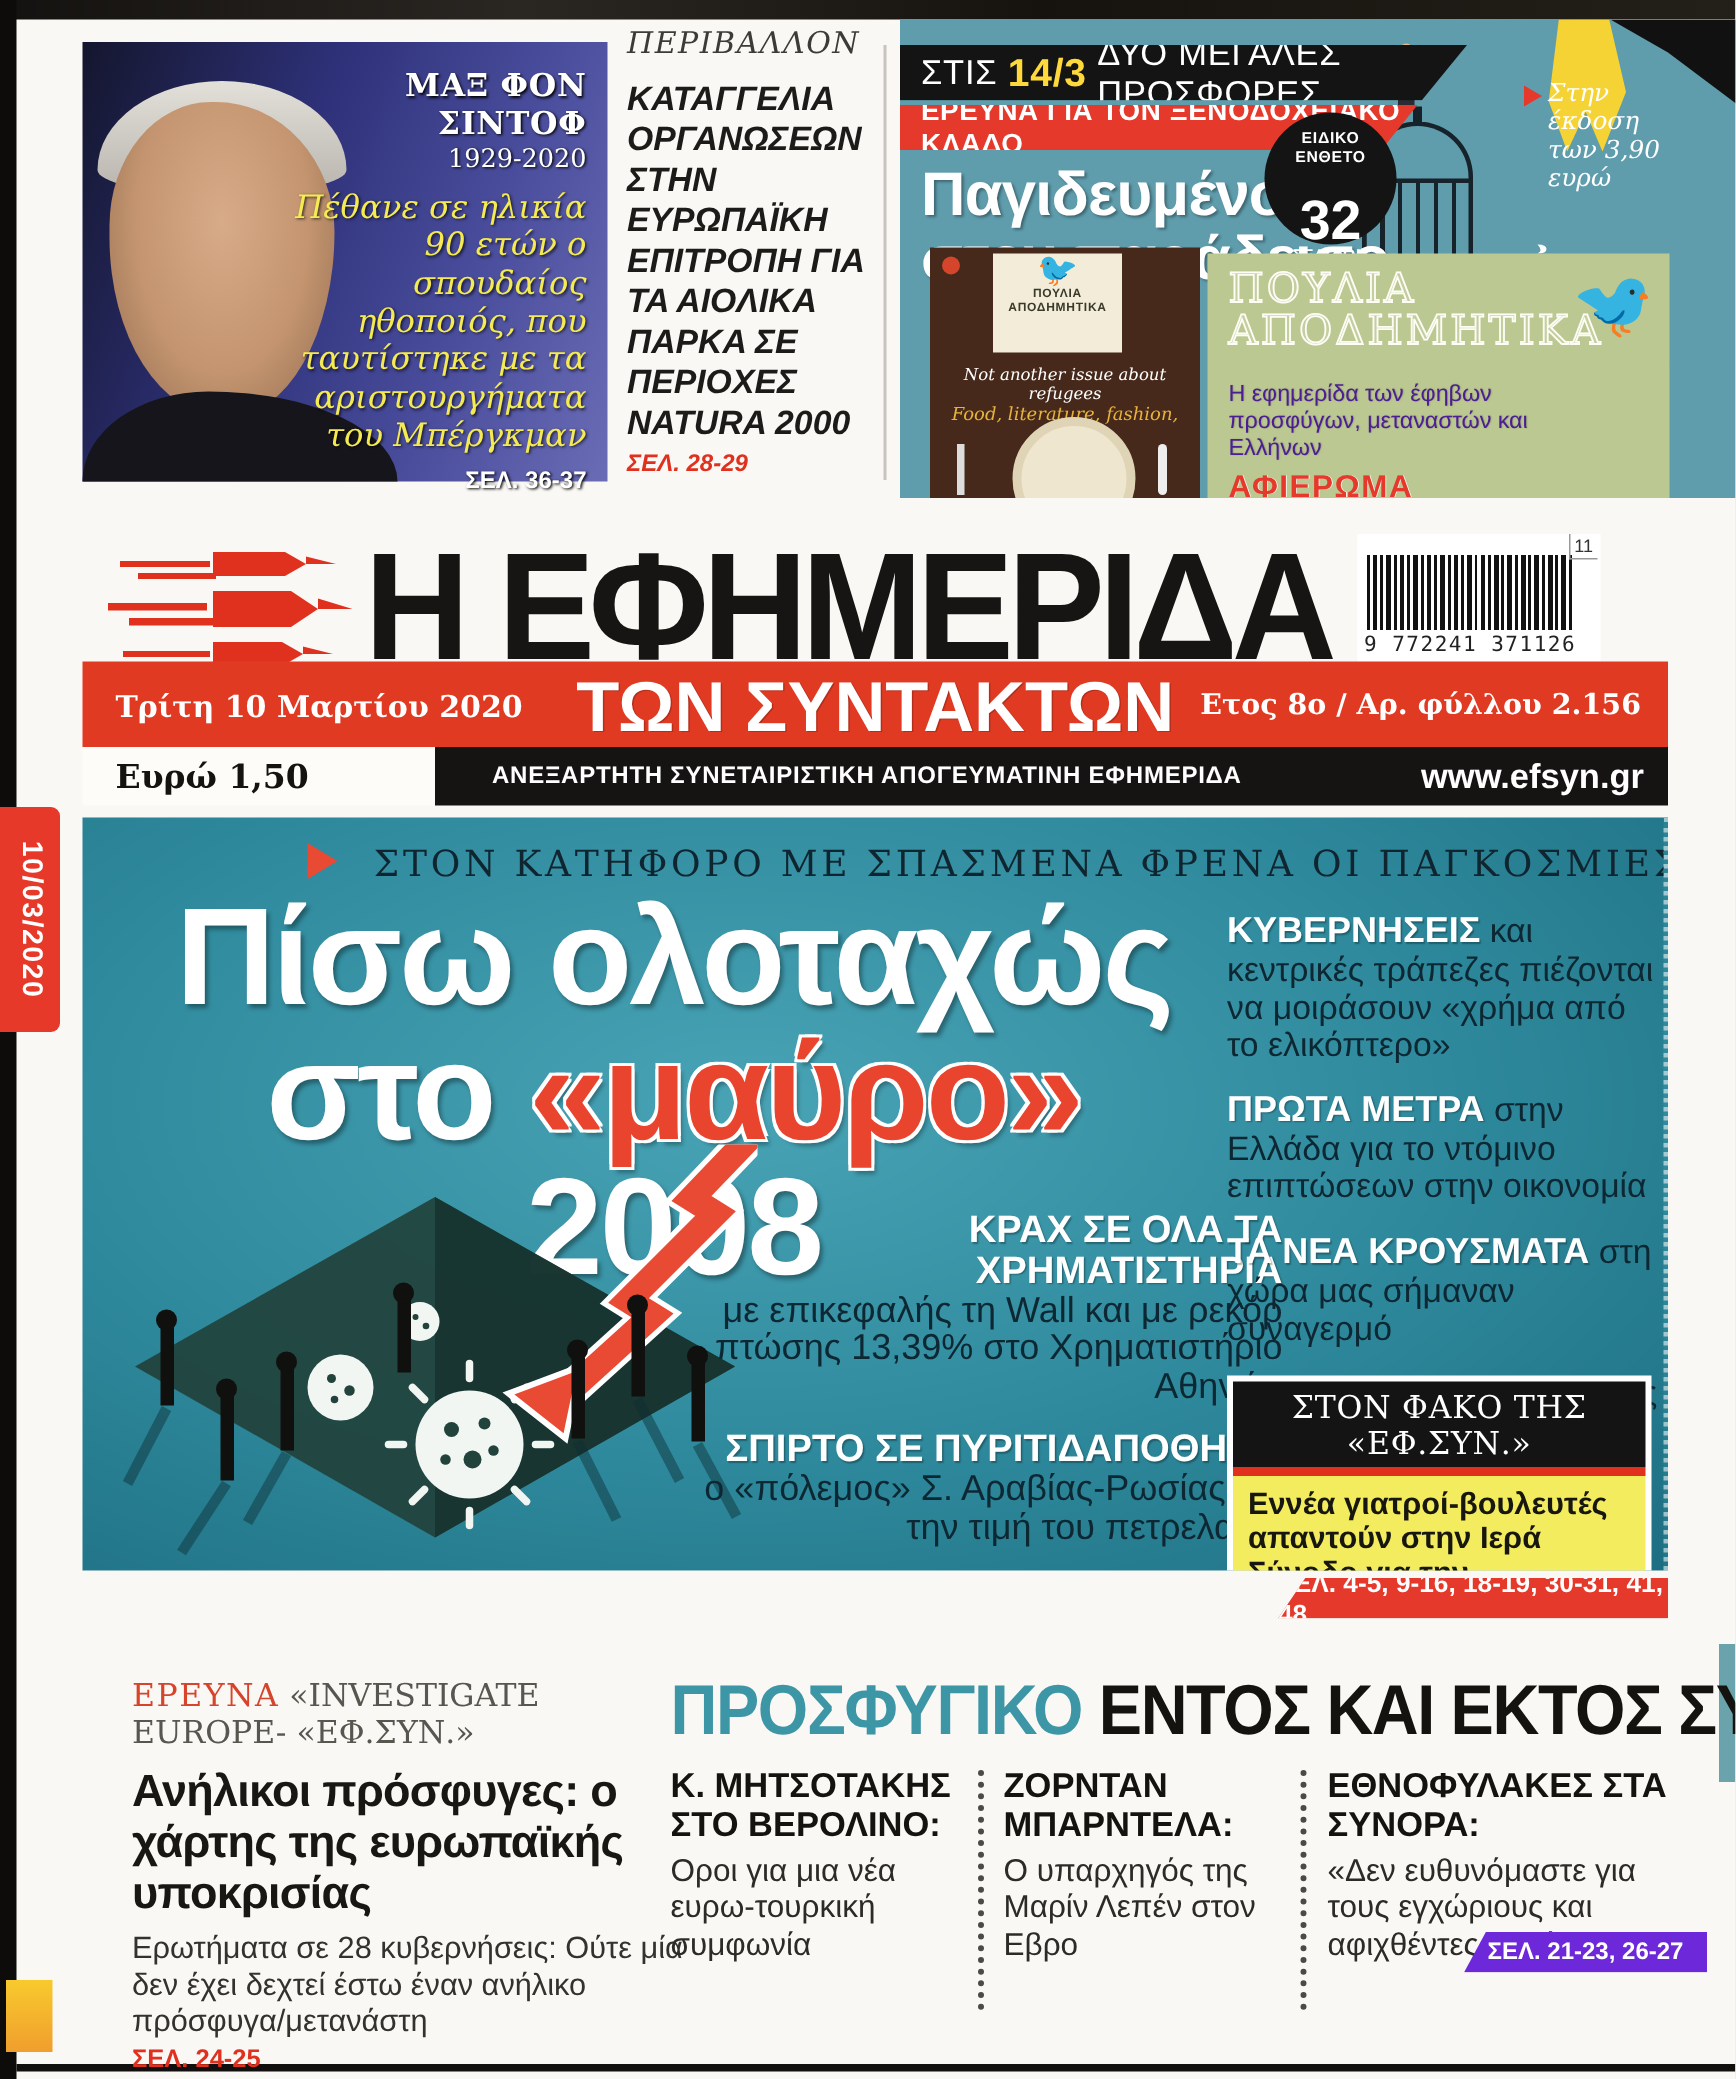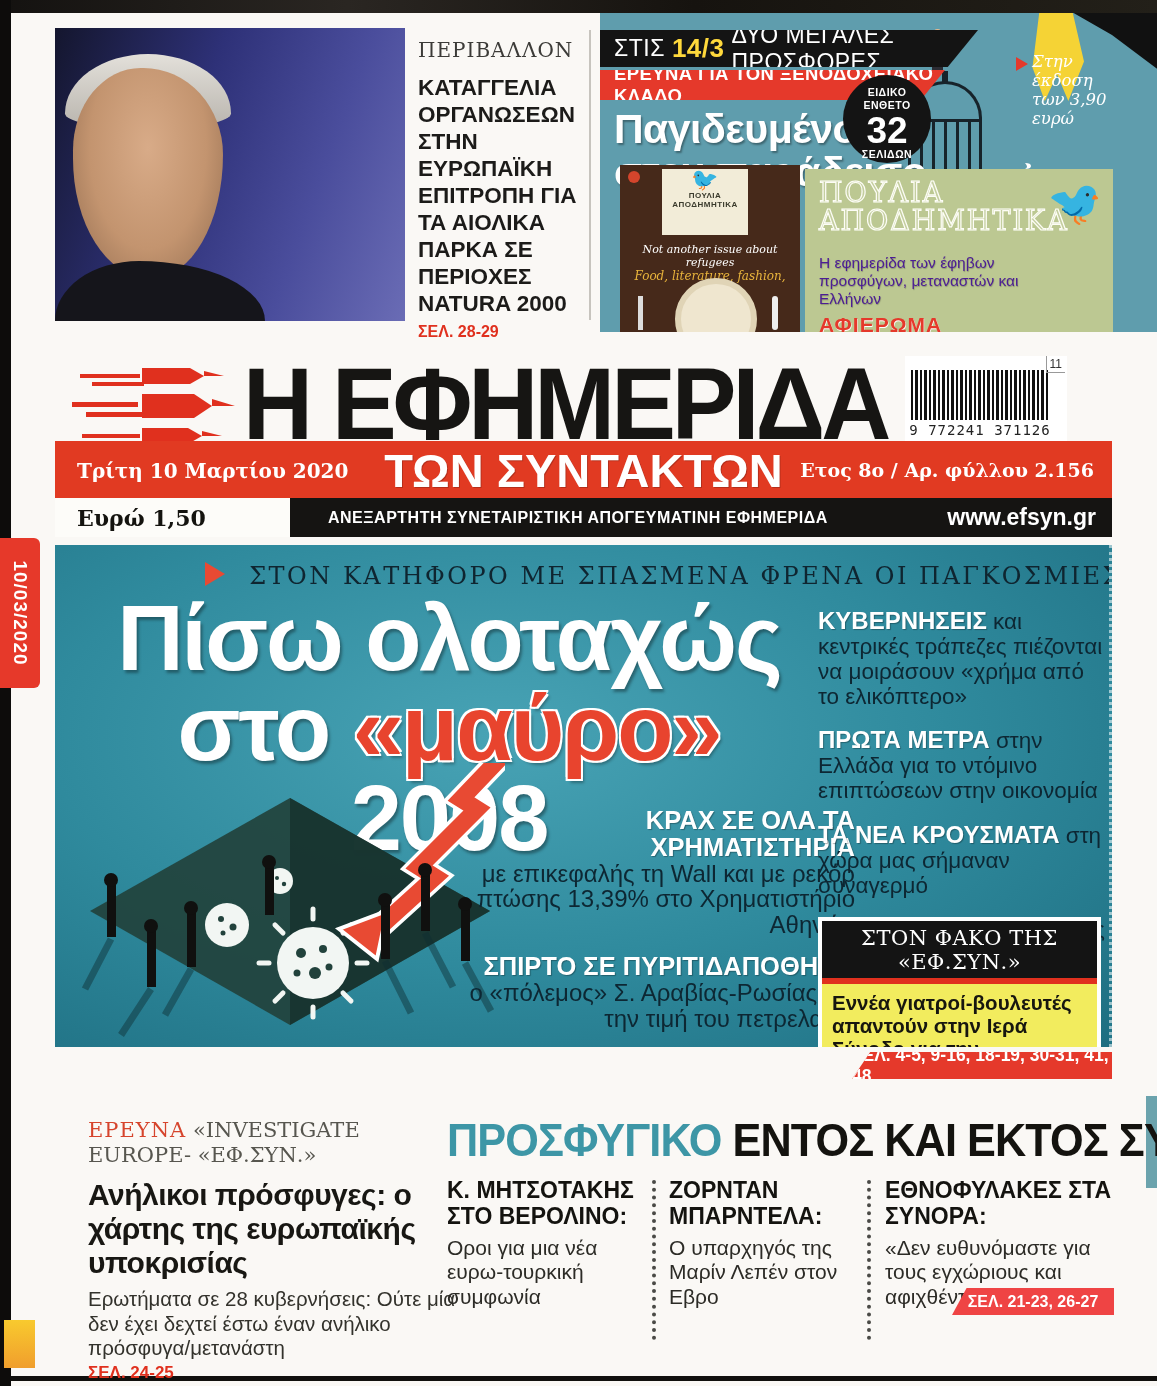--- a/index.html
+++ b/index.html
@@ -27,40 +27,40 @@
   .obit .sweater{position:absolute;left:0;bottom:0;width:210px;height:60px;background:#15151b;
         border-radius:40% 60% 0 0/100% 100% 0 0;}
   .obit .txt{position:absolute;right:14px;top:16px;width:205px;text-align:right;color:#fff;}
   .obit .name{font-family:"DejaVu Serif",serif;font-weight:bold;font-size:21px;letter-spacing:.5px;
         text-shadow:1px 1px 2px #000;}
   .obit .years{font-family:"DejaVu Serif",serif;font-size:17px;margin-top:2px;text-shadow:1px 1px 2px #000;}
   .obit .blurb{font-family:"DejaVu Serif",serif;font-style:italic;font-size:21.5px;line-height:1.18;
         color:#f4ea52;margin-top:10px;text-shadow:1px 1px 2px rgba(0,0,0,.7);}
   .obit .pref{font-weight:bold;font-size:16px;margin-top:8px;text-shadow:1px 1px 2px #000;}
   
-  .envcol{left:418px;top:38px;width:162px;}
+  .envcol{left:418px;top:16px;width:162px;font-style:italic;}
   .envcol .sect{font-family:"DejaVu Serif",serif;font-size:20px;color:#3c3b38;letter-spacing:1px;}
   .envcol .hl{font-weight:bold;font-size:22.5px;line-height:1.2;color:#1c1b19;margin-top:12px;}
   .envcol .pref{color:#e0301e;font-weight:bold;font-size:16px;margin-top:6px;}
   .vrule{left:589px;top:30px;width:2px;height:290px;background:#c7c4be;}
   
   .promo{left:600px;top:13px;width:560px;height:319px;background:#5f9dad;overflow:hidden;}
   .ribbon-black{position:absolute;left:0;top:17px;width:378px;height:37px;background:#141414;
       clip-path:polygon(0 0,100% 0,92% 100%,0 100%);display:flex;align-items:center;padding-left:14px;box-sizing:border-box;
       color:#fff;font-size:23px;letter-spacing:.5px;}
   .ribbon-black b{color:#ffd93c;font-size:26px;margin:0 7px;}
   .ribbon-red{position:absolute;left:0;top:57px;width:345px;height:30px;background:#e5392b;
       clip-path:polygon(0 0,100% 0,93% 100%,0 100%);display:flex;align-items:center;padding-left:14px;box-sizing:border-box;
       color:#fff;font-weight:bold;font-size:18.5px;letter-spacing:.4px;}
   .promo-hl{position:absolute;left:14px;top:95px;color:#fff;font-weight:bold;font-size:41px;line-height:1.05;
       letter-spacing:-.5px;text-shadow:1.5px 1.5px 2px rgba(0,0,0,.35);}
   .badge{position:absolute;left:243px;top:62px;width:88px;height:88px;border-radius:50%;background:#141414;
       color:#fff;text-align:center;}
   .badge .s{font-size:10.5px;font-weight:bold;letter-spacing:.5px;line-height:1.25;}
-  .badge .n{font-size:37px;font-weight:900;line-height:.95;margin-top:1px;}
+  .badge .n{font-size:37px;font-weight:900;line-height:.95;margin-top:17px;}
   .promo-note{position:absolute;left:432px;top:40px;width:95px;color:#fff;
       font-family:"DejaVu Serif",serif;font-style:italic;font-size:16.5px;line-height:1.15;}
   .promo-note .tri{position:absolute;left:-16px;top:4px;width:0;height:0;
       border-left:12px solid #e5392b;border-top:7px solid transparent;border-bottom:7px solid transparent;}
   
   .cover{position:absolute;left:20px;top:152px;width:180px;height:167px;background:#46291a;}
   .cover .dot{position:absolute;left:8px;top:6px;width:12px;height:12px;border-radius:50%;background:#d4452c;}
   .cover .card{position:absolute;left:42px;top:4px;width:86px;height:66px;background:#f2ecd8;text-align:center;}
   .cover .card .bird{font-size:22px;line-height:1;}
   .cover .card .t{font-size:8px;font-weight:bold;color:#3a3a2c;letter-spacing:.5px;}
@@ -158,21 +158,21 @@
   .b-left .pref{color:#e0301e;font-weight:900;font-size:17px;margin-top:2px;}
   .b-head{left:447px;top:1112px;white-space:nowrap;font-weight:900;font-size:47px;letter-spacing:-1px;
       transform:scaleX(.92);transform-origin:left;}
   .b-head .teal{color:#3d96a6;margin-right:12px;}
   .b-head .blk{color:#14130f;}
   .b-cols{left:447px;top:1178px;width:670px;height:180px;}
   .b-col{position:absolute;top:0;}
   .b-col .t{color:#14130f;font-weight:900;font-size:23px;line-height:1.12;}
   .b-col .b{color:#2c2b26;font-size:21px;line-height:1.18;margin-top:6px;}
   .dotsep{position:absolute;top:2px;width:0;height:160px;border-left:4px dotted #4a4a46;}
-  .b-pref{left:952px;top:1288px;width:162px;height:27px;background:#ef4444;
+  .b-pref{left:976px;top:1288px;width:162px;height:27px;background:#6d28d9;
       clip-path:polygon(9% 0,100% 0,100% 100%,0 100%);display:flex;align-items:center;justify-content:center;
       color:#fff;font-weight:900;font-size:16px;}
 </style>
 </head>
 <body>
 
 <div id="page">
 
   <div class="abs edge-top"></div>
   <div class="abs edge-left"></div>
@@ -181,20 +181,26 @@
 
   <div class="abs date-tab">
     <span>10/03/2020</span>
   </div>
   <div class="abs sticker"></div>
 
   <div class="abs obit">
     <div class="hair"></div>
     <div class="face"></div>
     <div class="sweater"></div>
+    <div class="txt">
+      <div class="name">ΜΑΞ ΦΟΝ ΣΙΝΤΟΦ</div>
+      <div class="years">1929-2020</div>
+      <div class="blurb">Πέθανε σε ηλικία 90 ετών ο σπουδαίος ηθοποιός, που ταυτίστηκε με τα αριστουργήματα του Μπέργκμαν</div>
+      <div class="pref">ΣΕΛ. 36-37</div>
+    </div>
   </div>
 
   <div class="abs envcol">
     <div class="sect">ΠΕΡΙΒΑΛΛΟΝ</div>
     <div class="hl">ΚΑΤΑΓΓΕΛΙΑ ΟΡΓΑΝΩΣΕΩΝ ΣΤΗΝ ΕΥΡΩΠΑΪΚΗ ΕΠΙΤΡΟΠΗ ΓΙΑ ΤΑ ΑΙΟΛΙΚΑ ΠΑΡΚΑ ΣΕ ΠΕΡΙΟΧΕΣ NATURA 2000</div>
     <div class="pref">ΣΕΛ. 28-29</div>
   </div>
   <div class="abs vrule"></div>
 
   <div class="abs promo">

